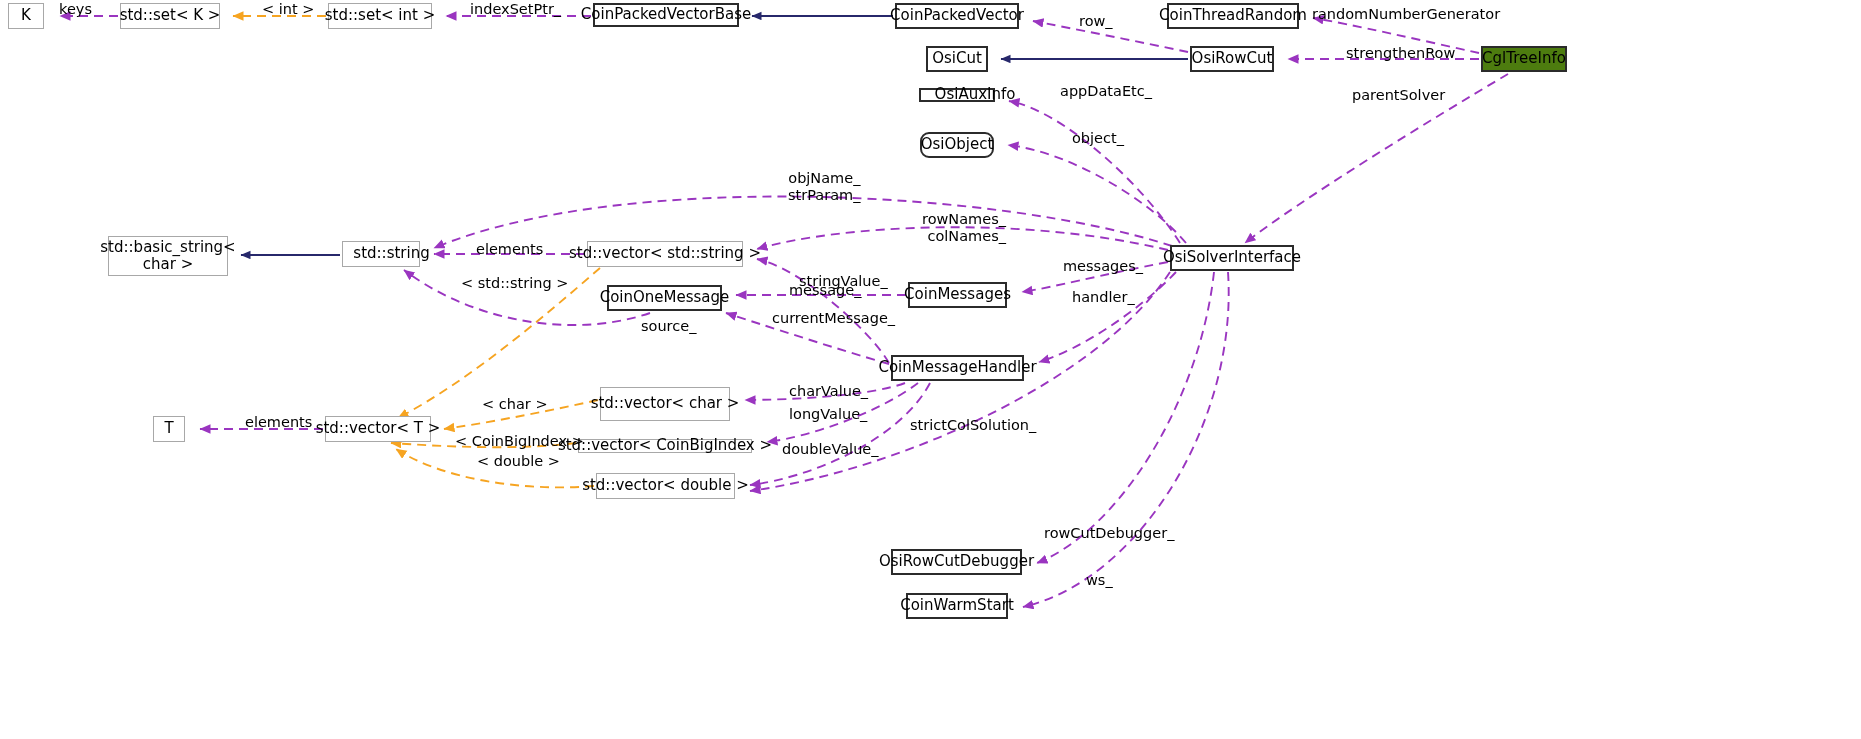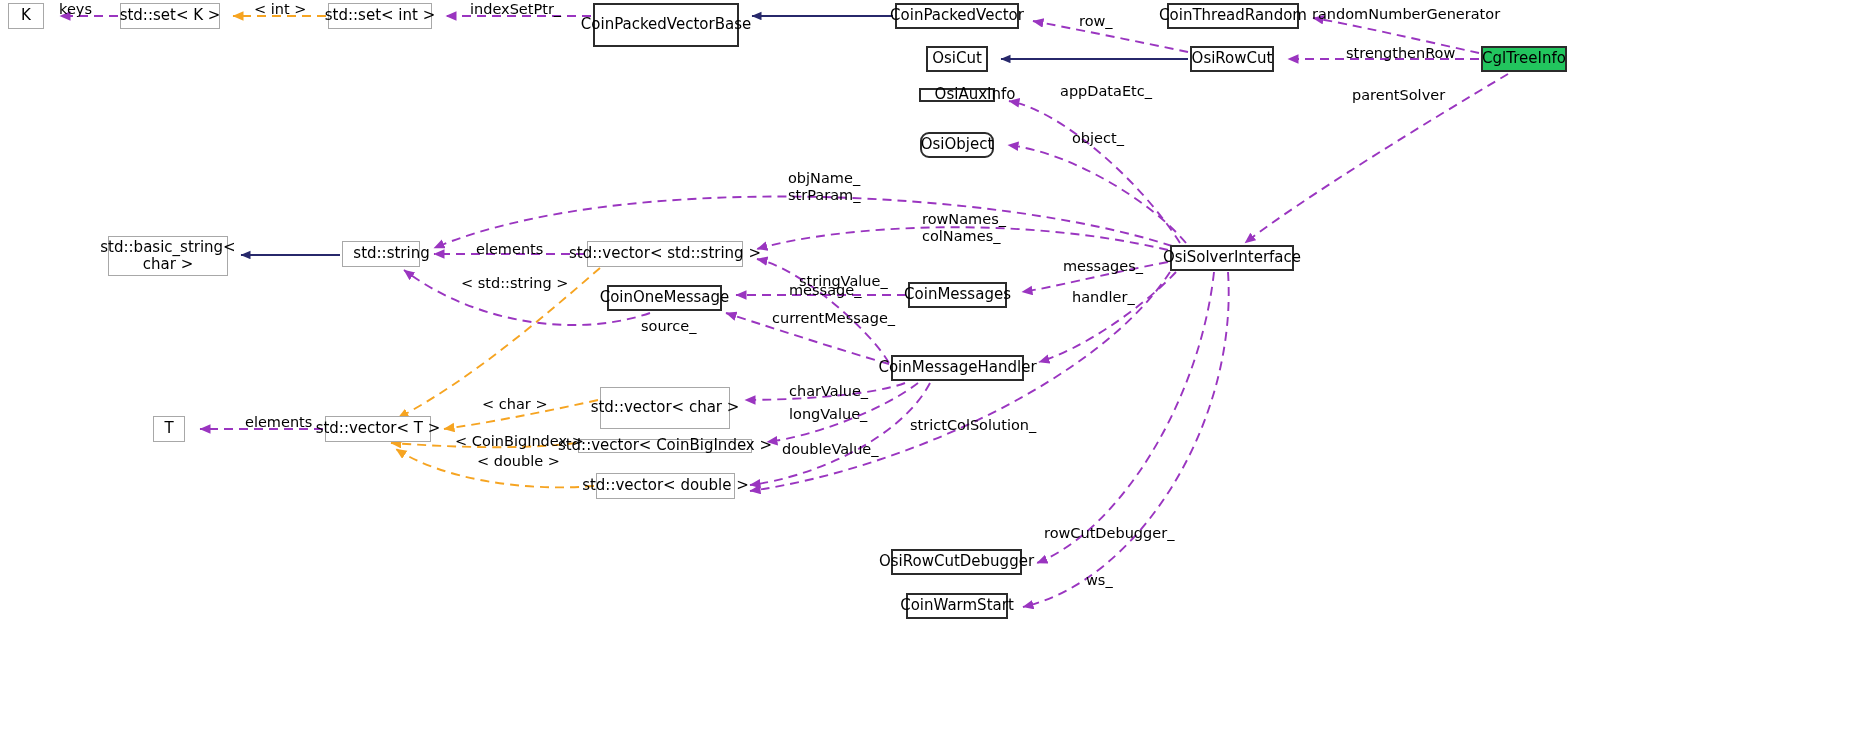--- a/index.html
+++ b/index.html
@@ -31,32 +31,32 @@
     text-align: center;
     font-size: 15px;
     line-height: 1.15;
     color: #000000;
     background: #ffffff;
     white-space: pre;
   }
   
   .node.thick  { border: 2px solid #2b2b2b; }
   .node.thin   { border: 1px solid #a8a8a8; }
-  .node.current{ border: 2px solid #2b2b2b; background: #22c55e; }
+  .node.current{ border: 2px solid #2b2b2b; background: #4d7c0f; }
 
   .edge-label {
     position: absolute;
     font-size: 14.5px;
     color: #000000;
     background: transparent;
     white-space: pre;
     line-height: 1.18;
     text-align: left;
   }
-  .edge-label.center { text-align: left; }
+  .edge-label.center { text-align: right; }
 </style>
 </head>
 <body>
 
 <div id="diagram-root">
 
   <svg class="edges" viewBox="0 0 1861 739" xmlns="http://www.w3.org/2000/svg">
     <defs>
       <marker id="ar-inh" markerWidth="11" markerHeight="11" refX="9.5" refY="4.2" orient="auto" markerUnits="userSpaceOnUse">
         <path d="M0,0 L10,4.2 L0,8.4 z" fill="#27286b"></path>
@@ -120,21 +120,21 @@
 
   <div class="node thin" style="left:8px; top:3px; width:36px; height:26px;">
     <span>K</span>
   </div>
   <div class="node thin" style="left:120px; top:3px; width:100px; height:26px;">
     <span>std::set&lt; K &gt;</span>
   </div>
   <div class="node thin" style="left:328px; top:3px; width:104px; height:26px;">
     <span>std::set&lt; int &gt;</span>
   </div>
-  <div class="node thick" style="left:593px; top:3px; width:146px; height:44px;">
+  <div class="node thick" style="left:593px; top:3px; width:146px; height:24px;">
     <span>CoinPackedVectorBase</span>
   </div>
   <div class="node thick" style="left:895px; top:3px; width:124px; height:26px;">
     <span>CoinPackedVector</span>
   </div>
   <div class="node thick" style="left:1167px; top:3px; width:132px; height:26px;">
     <span>CoinThreadRandom</span>
   </div>
   <div class="node current" style="left:1481px; top:46px; width:86px; height:26px;">
     <span>CglTreeInfo</span>
@@ -172,38 +172,38 @@
   </div>
   <div class="node thick" style="left:891px; top:355px; width:133px; height:26px;">
     <span>CoinMessageHandler</span>
   </div>
   <div class="node thin" style="left:153px; top:416px; width:32px; height:26px;">
     <span>T</span>
   </div>
   <div class="node thin" style="left:325px; top:416px; width:106px; height:26px;">
     <span>std::vector&lt; T &gt;</span>
   </div>
-  <div class="node thin" style="left:600px; top:387px; width:130px; height:42px;">
+  <div class="node thin" style="left:600px; top:387px; width:130px; height:34px;">
     <span>std::vector&lt; char &gt;</span>
   </div>
   <div class="node thin" style="left:578px; top:439px; width:174px; height:14px;">
     <span>std::vector&lt; CoinBigIndex &gt;</span>
   </div>
   <div class="node thin" style="left:596px; top:473px; width:139px; height:26px;">
     <span>std::vector&lt; double &gt;</span>
   </div>
   <div class="node thick" style="left:891px; top:549px; width:131px; height:26px;">
     <span>OsiRowCutDebugger</span>
   </div>
   <div class="node thick" style="left:906px; top:593px; width:102px; height:26px;">
     <span>CoinWarmStart</span>
   </div>
 
   <div class="edge-label" style="left:59px; top:1px;">keys</div>
-  <div class="edge-label" style="left:254px; top:1px;">&lt; int &gt;</div>
+  <div class="edge-label" style="left:262px; top:1px;">&lt; int &gt;</div>
   <div class="edge-label" style="left:470px; top:1px;">indexSetPtr_</div>
   <div class="edge-label" style="left:1079px; top:13px;">row_</div>
   <div class="edge-label" style="left:1312px; top:6px;">randomNumberGenerator</div>
   <div class="edge-label" style="left:1346px; top:45px;">strengthenRow</div>
   <div class="edge-label" style="left:1352px; top:87px;">parentSolver</div>
   <div class="edge-label" style="left:1060px; top:83px;">appDataEtc_</div>
   <div class="edge-label" style="left:1072px; top:130px;">object_</div>
   <div class="edge-label center" style="left:788px; top:170px;">objName_
 strParam_</div>
   <div class="edge-label center" style="left:922px; top:211px;">rowNames_

